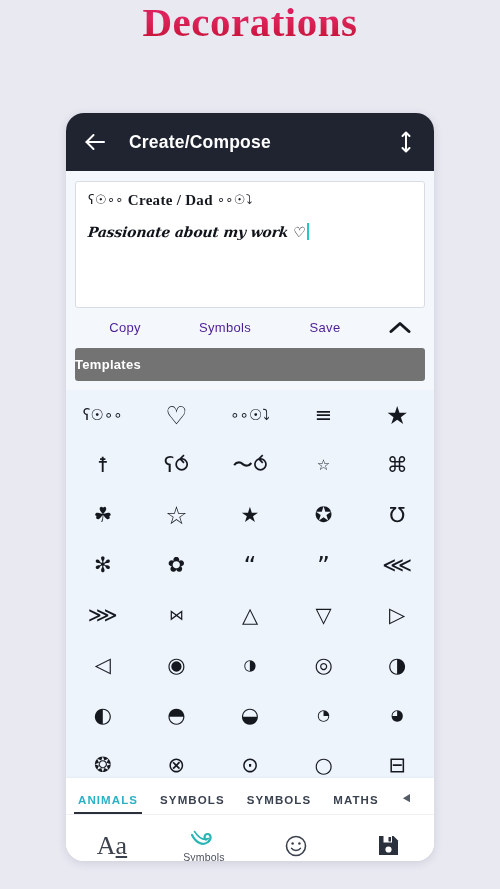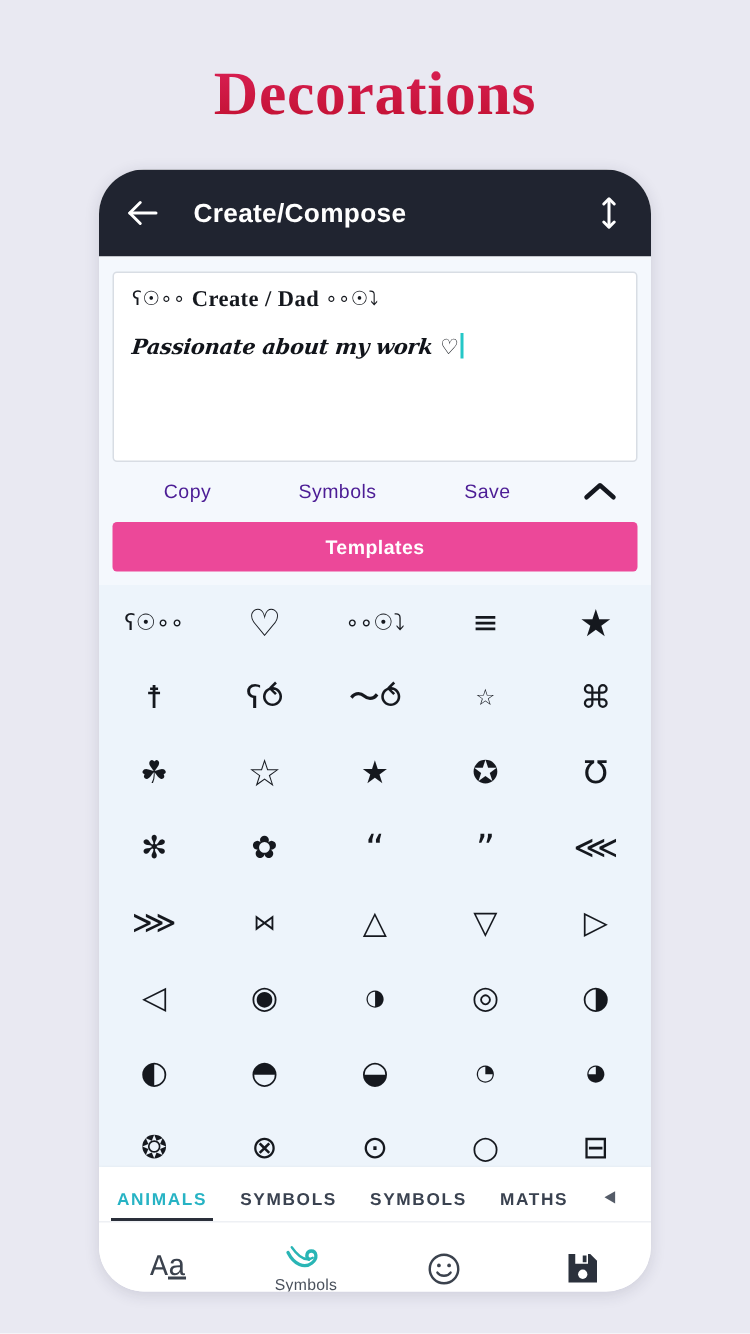--- a/index.html
+++ b/index.html
@@ -16,37 +16,36 @@
     position: relative;
   }
 
   
   .page-title {
     text-align: center;
     font-family: "Liberation Serif", serif;
     font-weight: bold;
     font-size: 41px;
     letter-spacing: 0.5px;
-    padding-top: 40px;
     background: linear-gradient(180deg, #d4145a 0%, #e0245e 38%, #c0102f 100%);
     -webkit-background-clip: text;
     background-clip: text;
     color: transparent;
     -webkit-text-fill-color: transparent;
     line-height: 1.1;
   }
 
   
   .phone {
     position: absolute;
     left: 66px;
     top: 113px;
     width: 368px;
     height: 748px;
-    border-radius: 30px;
+    border-radius: 18px;
     background: #ffffff;
     overflow: hidden;
     box-shadow: 0 2px 10px rgba(40,40,70,0.14);
   }
 
   
   .appbar {
     height: 58px;
     background: #202430;
     display: flex;
@@ -160,23 +159,23 @@
     align-items: center;
     justify-content: center;
   }
 
   
   .templates-wrap {
     background: #f4f8fd;
     padding: 2px 9px 9px 9px;
   }
   .templates {
-    background: #ec4899;
+    background: #737373;
     color: #ffffff;
-    text-align: center;
+    text-align: left;
     font-size: 13px;
     font-weight: bold;
     letter-spacing: 0.3px;
     padding: 9px 0;
     border-radius: 3px;
     cursor: pointer;
   }
 
   
   .grid-area {
@@ -260,22 +259,22 @@
     gap: 2px;
     cursor: pointer;
     color: #3b424d;
   }
   .nav-item .glyph {
     font-family: "DejaVu Sans", sans-serif;
     font-size: 20px;
     line-height: 1;
   }
   .nav-item .aa {
-    font-family: Liberation Mono, monospace;
-    font-size: 20px;
+    font-family: Liberation Serif, serif;
+    font-size: 26px;
     line-height: 1;
   }
   .nav-item .aa .u { text-decoration: underline; }
   .nav-item.active .glyph { color: #29b5b5; font-size: 22px; }
   .nav-item .lbl {
     font-size: 10.5px;
     color: #4a515c;
     letter-spacing: 0.2px;
   }
 

